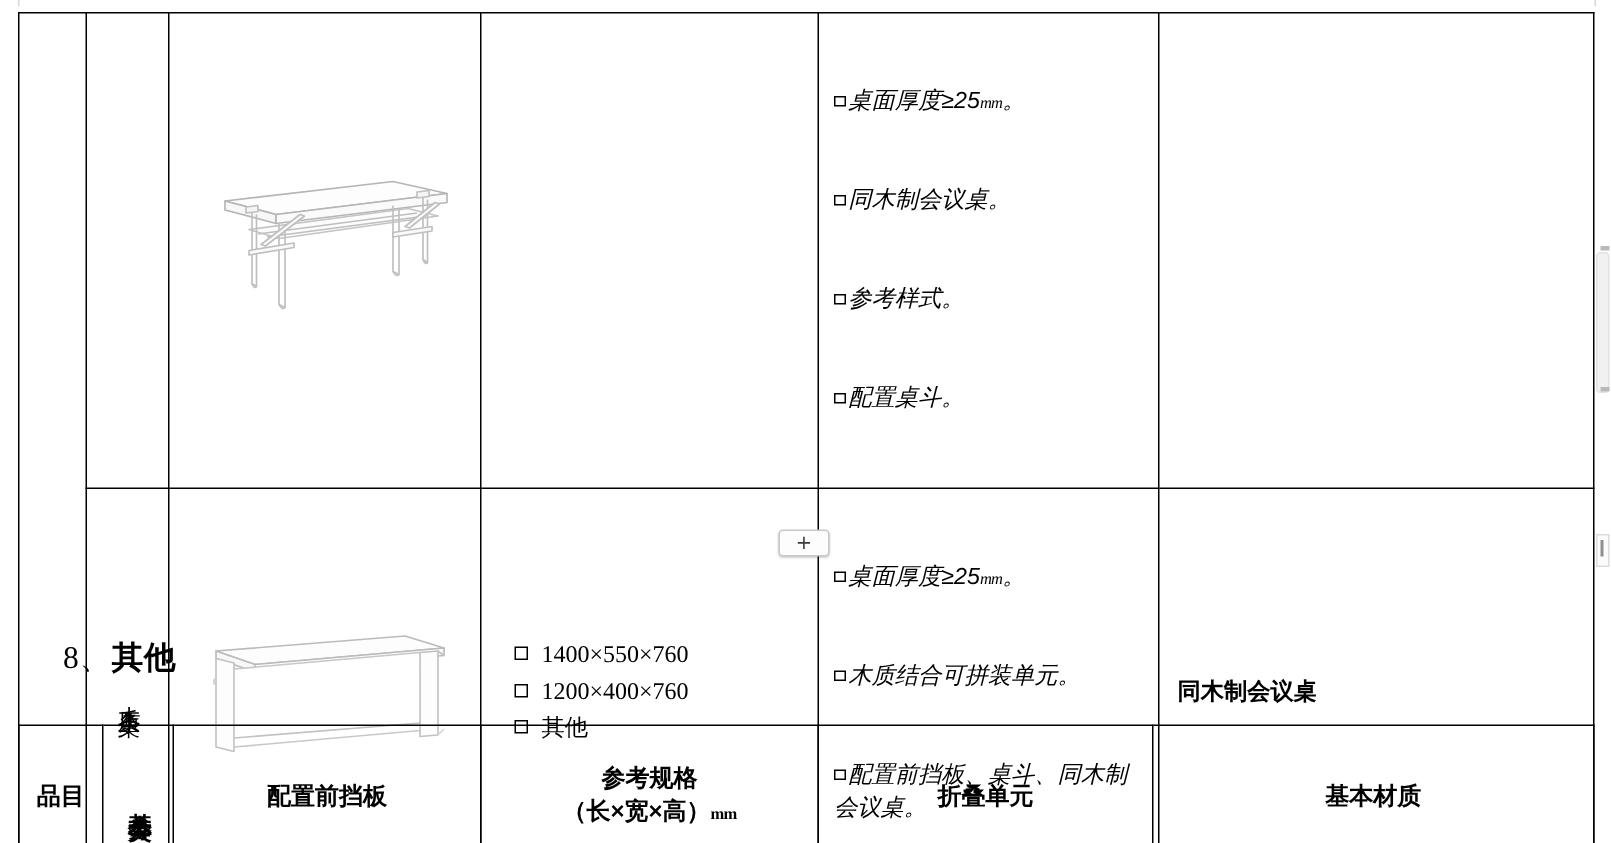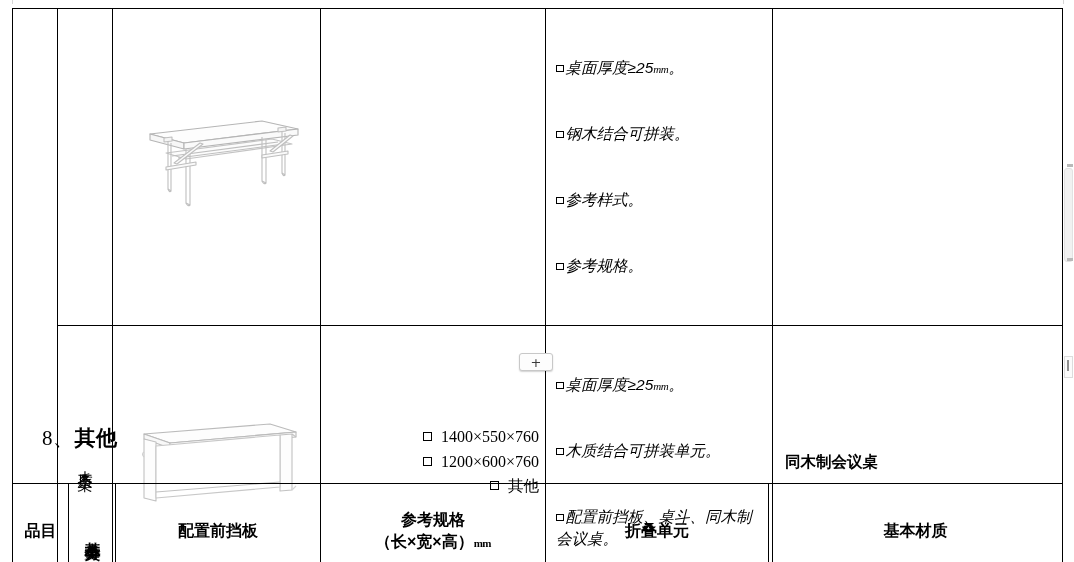--- a/index.html
+++ b/index.html
@@ -69,21 +69,20 @@
   .spec-block .mm {
     font-family: "Liberation Serif", "DejaVu Serif", serif;
     font-size: 11px;
     letter-spacing: -0.5px;
   }
   .dim-block {
     font-size: 16px;
     line-height: 1.55;
     padding: 2px 6px 2px 22px;
     font-family: "Liberation Serif", "DejaVu Serif", serif;
-    text-align: right;
   }
   .dim-block .cn {
     font-family: "Liberation Sans", "DejaVu Sans", sans-serif;
     font-size: 15.5px;
   }
   .dim-row { white-space: nowrap; }
   .cbox {
     display: inline-block;
     width: 9px;
     height: 9px;
@@ -301,23 +300,23 @@
 
             <path d="M42,37 L50,36 L50,40 L42,41 Z" fill="#f5f5f5"></path>
             <path d="M156,27 L164,26 L164,30 L156,31 Z" fill="#f5f5f5"></path>
           </g>
         </svg>
       </td>
       <td></td>
       <td>
         <div class="spec-block">
           <div><span class="cbox-sm"></span><span>桌面厚度≥25</span><span class="mm">mm</span><span>。</span></div>
-          <div><span class="cbox-sm"></span><span>钢木结合可拼装。</span></div>
+          <div><span class="cbox-sm"></span><span>同木制会议桌。</span></div>
           <div><span class="cbox-sm"></span><span>参考样式。</span></div>
-          <div><span class="cbox-sm"></span><span>参考规格。</span></div>
+          <div><span class="cbox-sm"></span><span>配置桌斗。</span></div>
         </div>
       </td>
       <td></td>
     </tr>
 
     <tr class="row-2">
       <td>
         <div class="vert-label">木质条桌</div>
       </td>
       <td class="illus-cell">
@@ -340,21 +339,21 @@
             <line x1="170" y1="28" x2="174" y2="31"></line>
             <line x1="170" y1="84" x2="174" y2="80" stroke="#d5d5d5"></line>
 
             <path d="M22,46 q-3,2 0,5" stroke="#cfcfcf"></path>
           </g>
         </svg>
       </td>
       <td>
         <div class="dim-block">
           <div class="dim-row"><span class="cbox"></span><span>1400×550×760</span></div>
-          <div class="dim-row"><span class="cbox"></span><span>1200×600×760</span></div>
+          <div class="dim-row"><span class="cbox"></span><span>1200×400×760</span></div>
           <div class="dim-row"><span class="cbox"></span><span class="cn">其他</span></div>
         </div>
       </td>
       <td>
         <div class="spec-block">
           <div><span class="cbox-sm"></span><span>桌面厚度≥25</span><span class="mm">mm</span><span>。</span></div>
           <div><span class="cbox-sm"></span><span>木质结合可拼装单元。</span></div>
           <div><span class="cbox-sm"></span><span>配置前挡板、桌斗、同木制会议桌。</span></div>
         </div>
       </td>

